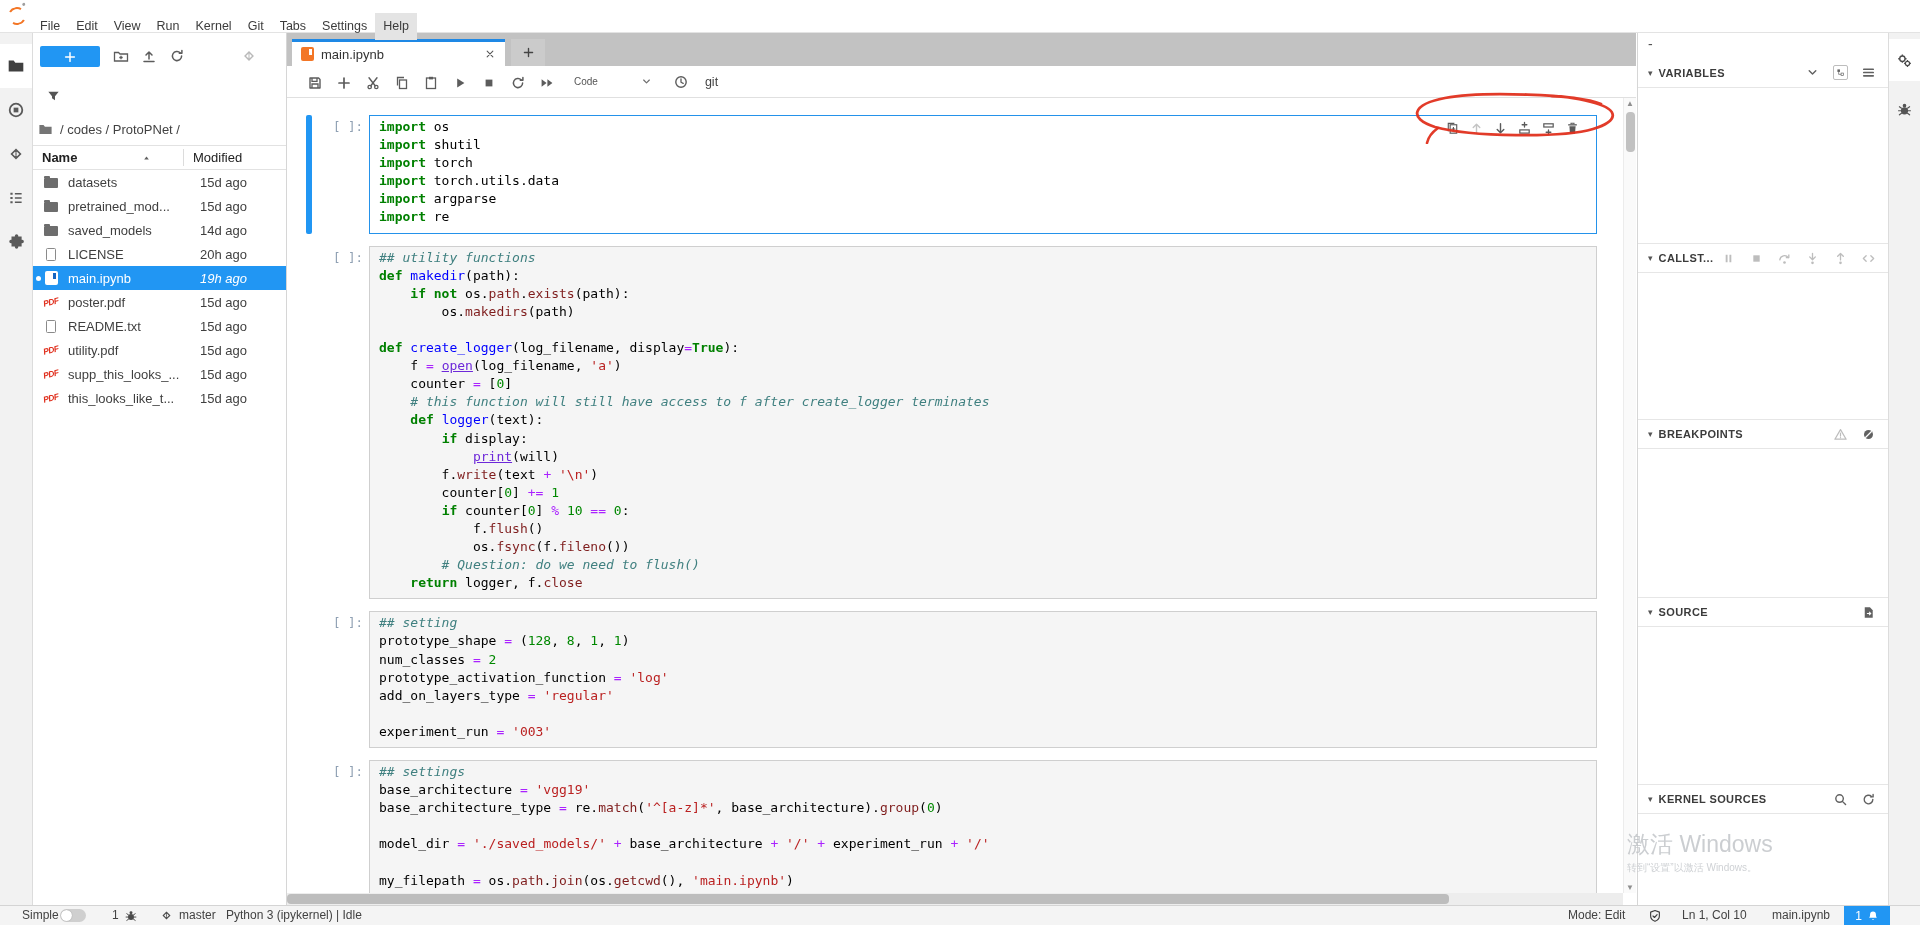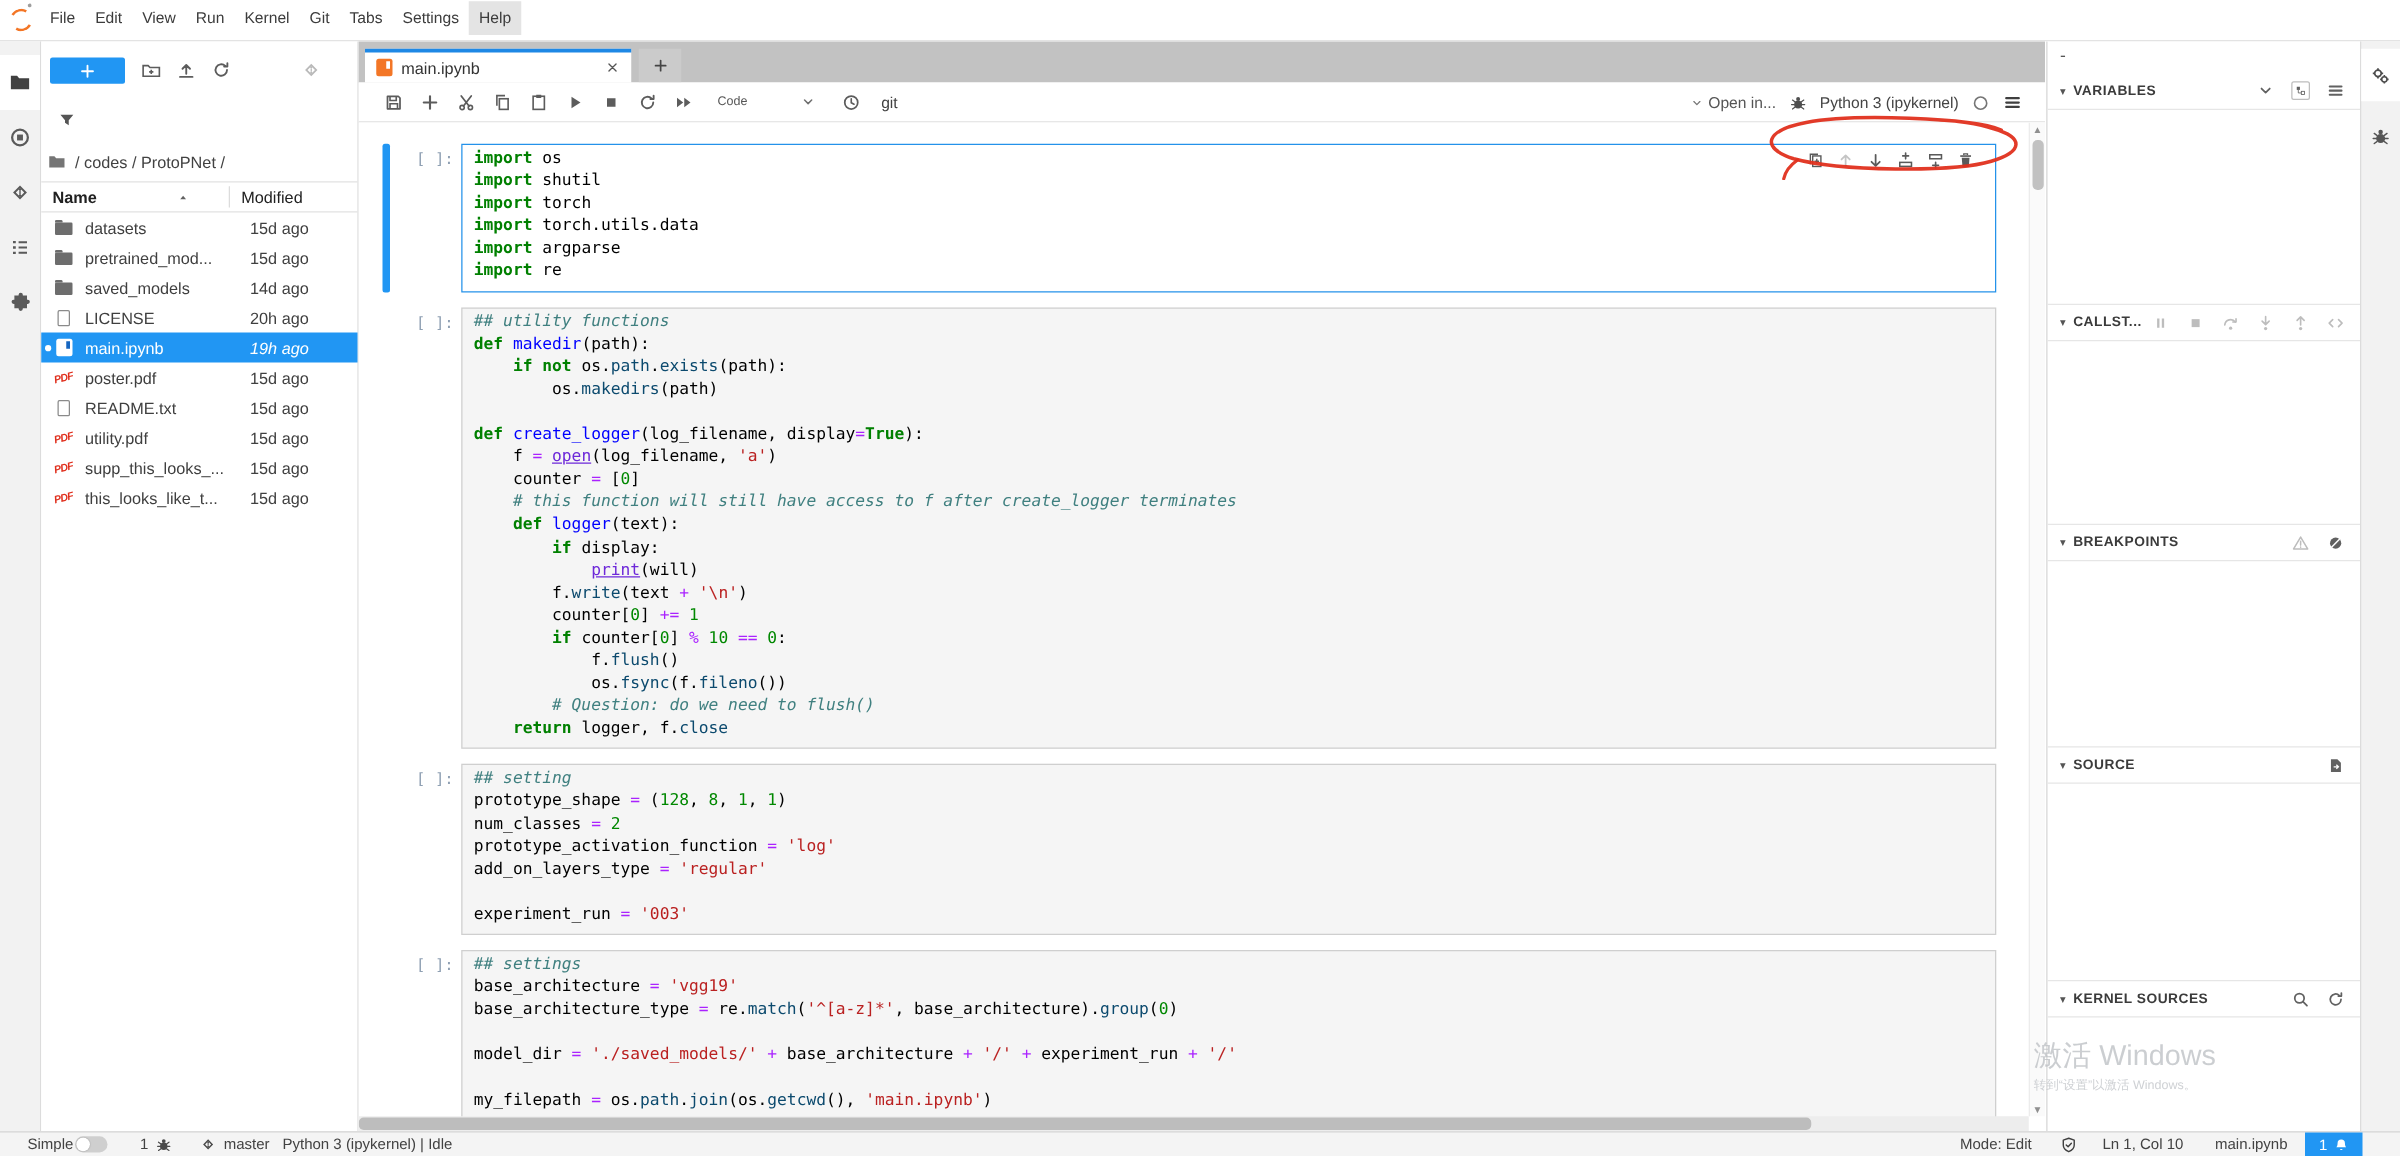--- a/index.html
+++ b/index.html
@@ -6,21 +6,21 @@
   html,body { width:1920px; height:925px; }
   body { font-family:"Liberation Sans", sans-serif; background:#fff; overflow:hidden; }
   #app { position:relative; width:1920px; height:925px; background:#fff; }
   .i { display:inline-block; vertical-align:middle; width:16px; height:16px; }
 
   
   #menubar { position:absolute; left:0; top:0; width:1920px; height:33px; background:#fff; border-bottom:1px solid #e3e3e3; z-index:5; }
   #logo { position:absolute; left:8px; top:7px; width:18px; height:18px; border:2.5px solid transparent; border-top-color:#f37626; border-bottom-color:#f37626; border-radius:50%; transform:rotate(-15deg); }
   #logo::after { content:""; position:absolute; right:-4px; top:-4px; width:3px; height:3px; border-radius:50%; background:#9e9e9e; }
   #menu-items { position:absolute; left:32px; top:0; height:33px; }
-  .menu-item { display:inline-block; height:27px; line-height:27px; margin-top:1px; padding:0 8px; font-size:12.5px; color:#3c3c3c; cursor:default; }
+  .menu-item { display:inline-block; height:27px; line-height:27px; margin-top:13px; padding:0 8px; font-size:12.5px; color:#3c3c3c; cursor:default; }
   .menu-item.hl { background:#e4e4e4; }
 
   
   #leftbar { position:absolute; left:0; top:33px; width:33px; height:872px; background:#f2f2f2; border-right:1px solid #dcdcdc; padding-top:11px; }
   .act-item { width:32px; height:44px; display:flex; align-items:center; justify-content:center; color:#5a5a5a; }
   .act-item.active { background:#fff; color:#404040; }
 
   
   #filepanel { position:absolute; left:33px; top:33px; width:254px; height:872px; background:#fff; border-right:1px solid #d6d6d6; font-size:13px; color:#3f3f3f; }
   #fp-newlauncher { position:absolute; left:7px; top:13px; width:60px; height:21px; background:#2196f3; border:none; border-radius:2px; color:#fff; display:flex; align-items:center; justify-content:center; }
@@ -72,21 +72,21 @@
   .cell:first-child { margin-top:17px; }
   .collapser { width:6px; margin-left:19px; border-radius:2px; flex:none; }
   .cell.active .collapser { background:#2196f3; }
   .prompt { width:57px; flex:none; text-align:right; padding:4px 6px 0 0; font:12.5px "DejaVu Sans Mono","Liberation Mono",monospace; color:#8fa0b3; }
   .editor { flex:1; margin-right:39px; position:relative; border:1px solid #cfcfcf; background:#f5f5f5; padding:3px 16px 5px 9px; }
   .cell.active .editor { border:1px solid #2492ea; background:#fff; }
   .cm-line { min-height:18.1px; line-height:18.1px; font:13px "DejaVu Sans Mono","Liberation Mono",monospace; color:#000; white-space:pre; }
   .tk-k { color:#008000; font-weight:bold; }
   .tk-b { color:#6d28d9;text-decoration:underline; }
   .tk-f { color:#0000ff; }
-  .tk-p { color:#0c4a6e; }
+  .tk-p { color:#7f1d1d; }
   .tk-s { color:#ba2121; }
   .tk-n { color:#008800; }
   .tk-c { color:#408080; font-style:italic; }
   .tk-o { color:#aa22ff; }
   #celltb { position:absolute; top:5px; right:16px; display:flex; gap:9px; align-items:center; }
   #celltb .i { color:#5a5a5a; }
   #celltb .dim { color:#c4c4c4; }
 
   #vscroll { position:absolute; right:0; top:0; bottom:12px; width:13px; background:#fafafa; border-left:1px solid #ececec; }
   #vscroll .arr { position:absolute; left:0; width:12px; text-align:center; font-size:8px; color:#8f8f8f; }
@@ -483,38 +483,20 @@
               <use href="#s-ff"></use>
             </svg></button></span>
       <span id="tb-mode">Code</span>
       <svg id="tb-mode-chev" class="i" style="width:13px;height:13px">
           <use href="#s-chev"></use>
         </svg>
       <svg id="tb-clock" class="i">
           <use href="#s-clock"></use>
         </svg>
       <span id="tb-git">git</span>
-      <span id="tb-right">
-        <span id="tb-openin">
-          <svg class="i" style="width:11px;height:11px;color:#777">
-              <use href="#s-chev"></use>
-            </svg>
-          <span>Open in...</span>
-        </span>
-        <svg class="i" style="width:15px;height:15px;color:#4f4f4f">
-            <use href="#s-bug"></use>
-          </svg>
-        <span id="tb-kernelname">Python 3 (ipykernel)</span>
-        <svg class="i" style="width:15px;height:15px;color:#757575">
-            <use href="#s-circ"></use>
-          </svg>
-        <svg class="i" style="width:16px;height:16px;color:#3f3f3f">
-            <use href="#s-menu"></use>
-          </svg>
-      </span>
       <svg id="annot" width="215" height="56" viewBox="0 0 215 56">
         <path d="M196 16 C 172 6, 76 3, 40 10 C 8 16, 2 30, 30 39 C 66 49, 158 50, 188 41 C 214 33, 214 22, 190 15 C 178 11, 158 8, 146 8" fill="none" stroke="#e0301e" stroke-width="2.8" stroke-linecap="round" opacity="0.95"></path>
         <path d="M33 40 C 26 45, 23 50, 22 55" fill="none" stroke="#e0301e" stroke-width="2.6" stroke-linecap="round" opacity="0.95"></path>
       </svg>
     </div>
     <div id="nbcontent">
       <div id="cells">
           <div class="cell active">
             <div class="collapser"></div>
             <div class="prompt">[ ]:</div>

